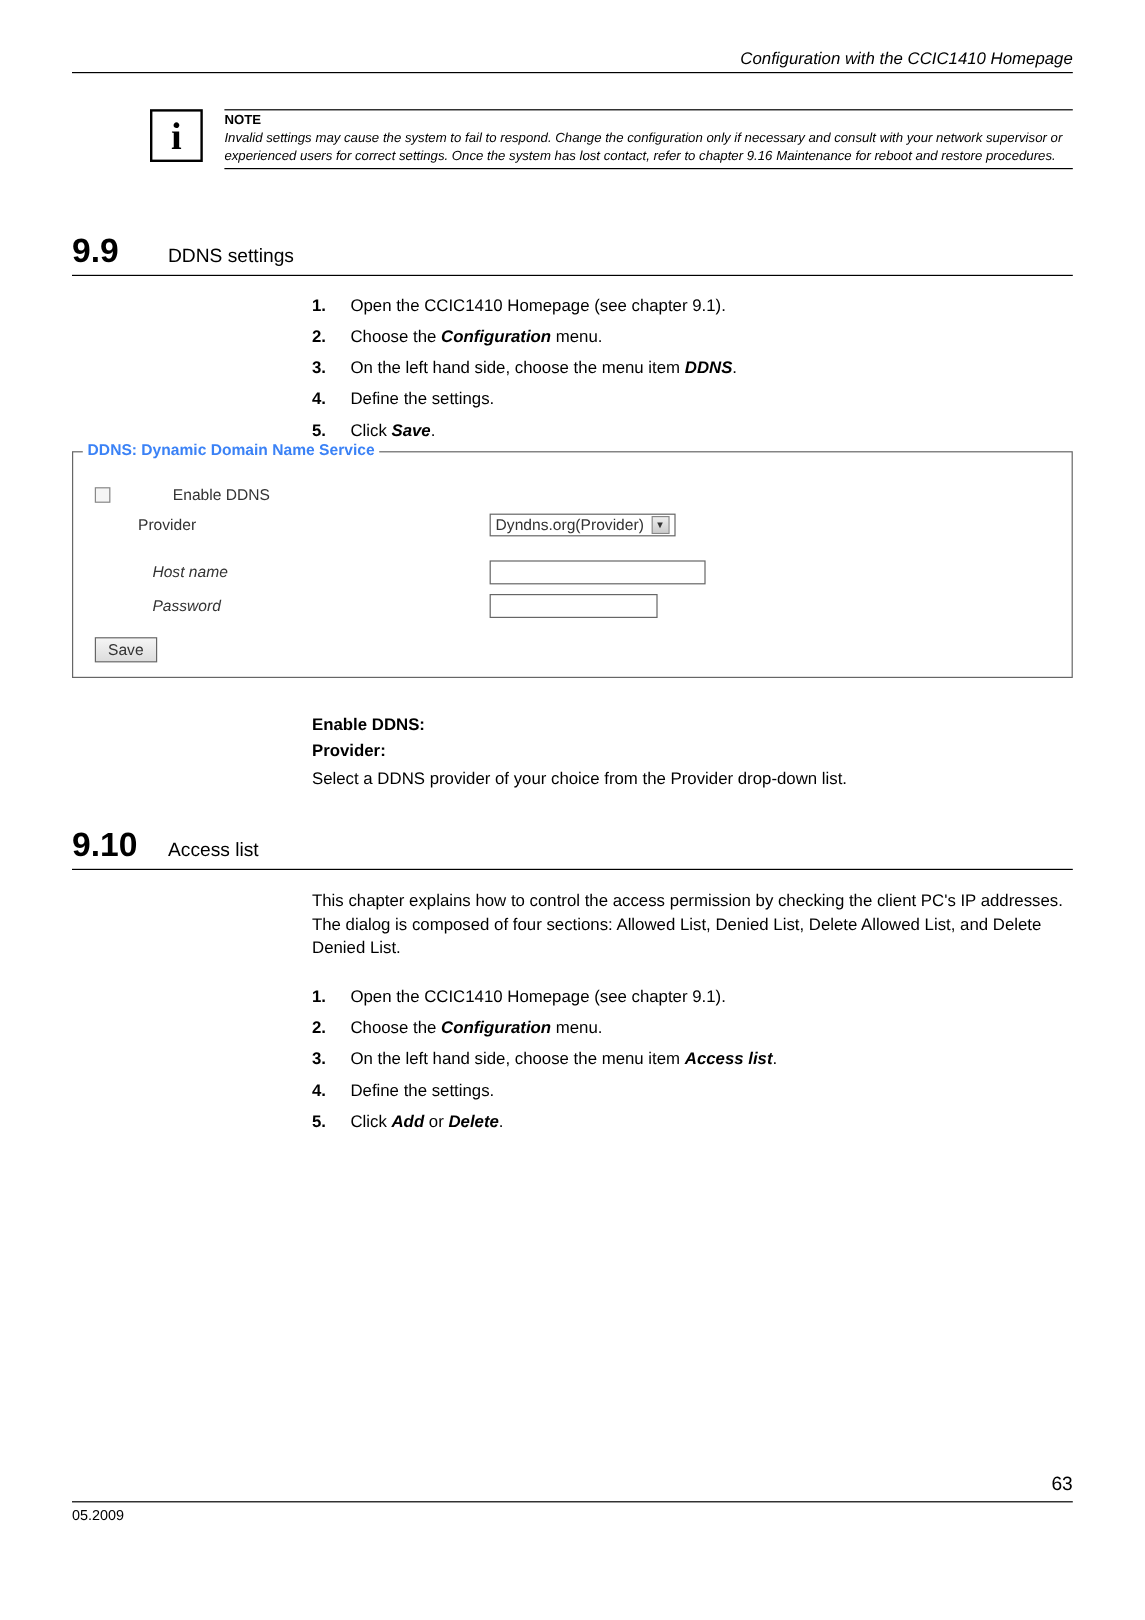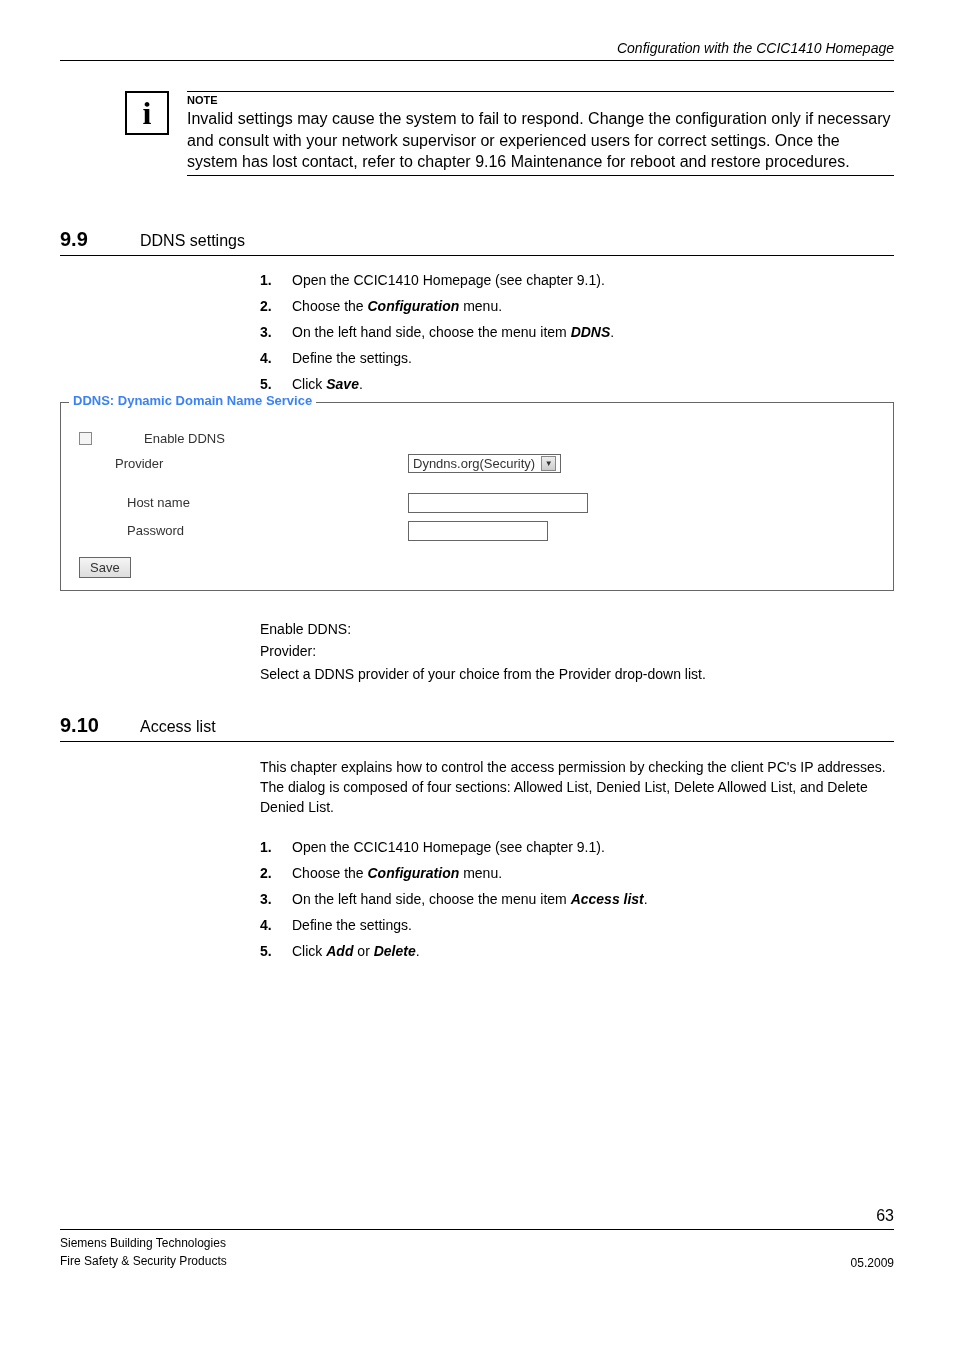--- a/index.html
+++ b/index.html
@@ -6,43 +6,43 @@
     body { font-family: Arial, Helvetica, sans-serif; font-size:14px; color:#000; background:#fff; width:954px; }
     .page { padding:40px 60px 0 60px; min-height:1270px; position:relative; }
     .header-text { text-align:right; font-style:italic; font-size:14px; margin-bottom:4px; }
     .header-rule { border:none; border-top:1px solid #000; margin-bottom:30px; }
     .note-block { display:flex; align-items:flex-start; margin:0 0 50px 65px; }
     .info-icon-box { border:2px solid #000; width:44px; height:44px; display:flex; align-items:center; justify-content:center; flex-shrink:0; font-family:"Times New Roman",serif; position:relative; }
     .info-icon-glyph { font-size:32px; font-weight:bold; font-family:"Times New Roman",serif; }
     .note-content { flex:1; margin-left:18px; }
     .note-rule { border:none; border-top:1px solid #000; margin-bottom:2px; }
     .note-title { font-size:11px; font-weight:bold; margin-bottom:2px; }
-    .note-body { font-size:16px; line-height:1.35; }
+    .note-body { font-size:11px; line-height:1.35;font-style:italic; }
     .section { margin-bottom:30px; }
     .section-head-row { display:flex; align-items:baseline; margin-bottom:4px; }
-    .section-num { font-size:20px; font-weight:bold; width:80px; flex-shrink:0; }
+    .section-num { font-size:28px; font-weight:bold; width:80px; flex-shrink:0; }
     .section-title { font-size:16px; font-weight:normal; }
     .section-rule { border:none; border-top:1px solid #000; margin-bottom:16px; }
     .content-indent { margin-left:200px; }
     .list-row { display:flex; margin-bottom:10px; }
     .list-num { font-weight:bold; width:32px; flex-shrink:0; }
     .list-text { flex:1; }
     .fieldset-box { border:1px solid #666; margin:8px 0 30px 0; padding:0; position:relative; }
     .fs-legend { position:absolute; top:-10px; left:8px; background:#fff; padding:0 4px; font-size:13px; font-weight:bold; color:#3b82f6; }
     .fs-body { padding:28px 18px 12px 18px; font-size:13px; color:#333; }
     .fs-row { display:flex; align-items:center; margin-bottom:8px;gap:44px; }
     .fs-chk { width:13px; height:13px; border:1px solid #888; background:#f5f5f5; margin-right:8px; display:inline-block; }
     .fs-col-labels { width:285px; }
     .fs-label-sub { padding-left:36px; }
-    .fs-label-sub2 { padding-left:48px; }
+    .fs-label-sub2 { padding-left:48px;font-style:italic; }
     .fs-select { border:1px solid #666; padding:1px 4px; background:#fff; display:flex; align-items:center; gap:6px; font-size:13px; }
     .fs-input { border:1px solid #666; height:20px; width:180px; background:#fff; }
     .fs-dd-btn { width:15px; height:15px; background:linear-gradient(#eee,#ccc); border:1px solid #888; display:flex; align-items:center; justify-content:center; font-size:8px; }
     .fs-save { border:1px solid #666; background:linear-gradient(#f5f5f5,#ddd); padding:2px 10px; font-size:13px; color:#333; margin-top:8px; cursor:pointer; }
-    .sub-head { font-weight:normal; margin-bottom:6px; }
+    .sub-head { font-weight:bold; margin-bottom:6px; }
     .sub-body { margin-bottom:22px; line-height:1.4; }
     .para { margin-bottom:22px; line-height:1.4; }
     .footer { position:absolute; bottom:0; left:60px; right:60px; }
     .footer-pg { text-align:right; font-size:16px; margin-bottom:4px; }
     .footer-rule { border:none; border-top:1px solid #000; margin-bottom:4px; }
     .footer-row { display:flex; justify-content:space-between; font-size:12px; }
     .footer-left { line-height:1.5; }
     .footer-right { align-self:flex-end; }
     .bi { font-weight:bold; font-style:italic; }
   </style>
@@ -98,21 +98,21 @@
     <div class="fieldset-box">
       <div class="fs-legend">DDNS: Dynamic Domain Name Service</div>
       <div class="fs-body">
         <div class="fs-row">
           <span class="fs-chk"></span>
           <span>Enable DDNS</span>
         </div>
         <div class="fs-row">
           <div class="fs-col-labels fs-label-sub">Provider</div>
           <div class="fs-select">
-            <span>Dyndns.org(Security)</span>
+            <span>Dyndns.org(Provider)</span>
             <span class="fs-dd-btn">▼</span>
           </div>
         </div>
         <div style="height:12px;"></div>
         <div class="fs-row">
           <div class="fs-col-labels fs-label-sub2">Host name</div>
           <div class="fs-input"></div>
         </div>
         <div class="fs-row">
           <div class="fs-col-labels fs-label-sub2">Password</div>
@@ -159,20 +159,16 @@
         <div class="list-num">5.</div>
         <div class="list-text"><span>Click </span><span class="bi">Add</span><span> or </span><span class="bi">Delete</span><span>.</span></div>
       </div>
     </div>
   </div>
 
   <div class="footer">
     <div class="footer-pg">63</div>
     <hr class="footer-rule">
     <div class="footer-row">
-      <div class="footer-left">
-        <div>Siemens Building Technologies</div>
-        <div>Fire Safety &amp; Security Products</div>
-      </div>
       <div class="footer-right">05.2009</div>
     </div>
   </div>
 </div>
 
 </body></html>

